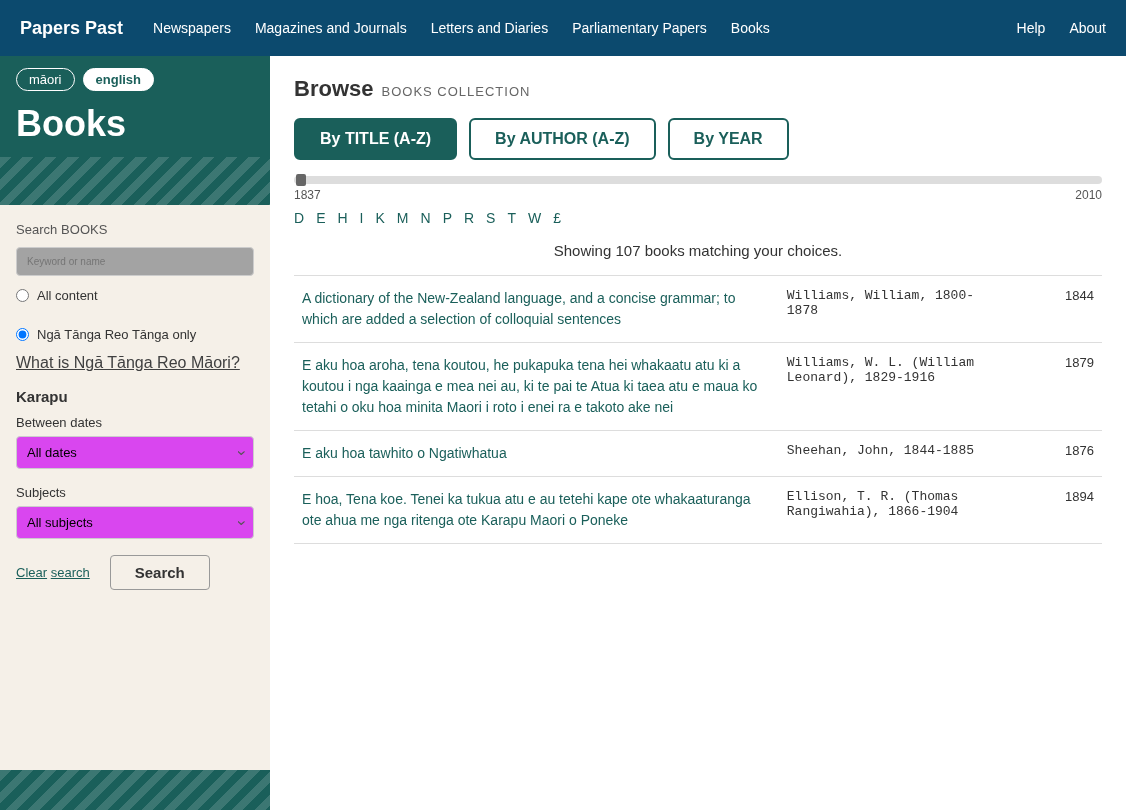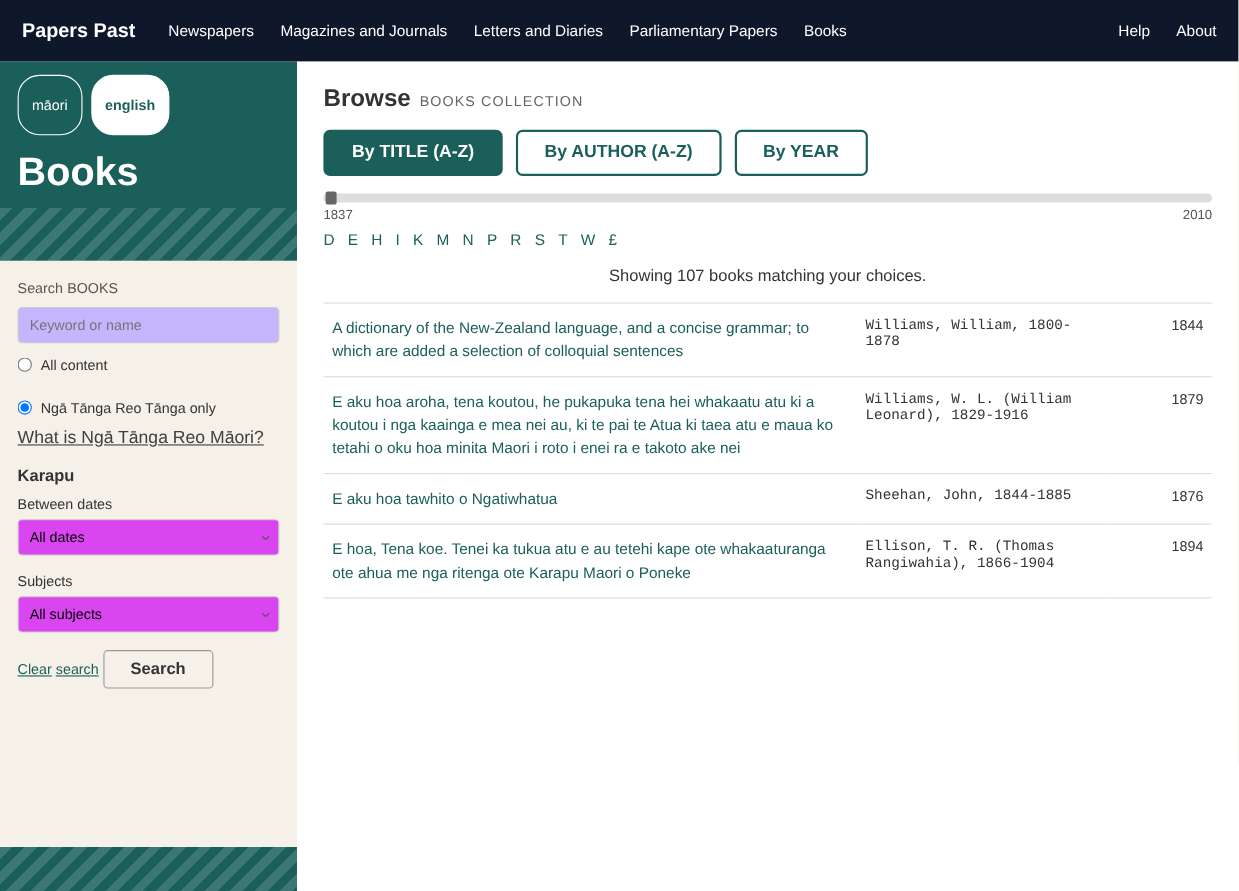--- a/index.html
+++ b/index.html
@@ -1,20 +1,20 @@
 <!DOCTYPE html>
 <html><head>
   <meta charset="utf-8">
   <style>
     * { box-sizing: border-box; margin: 0; padding: 0; }
     body { font-family: Arial, sans-serif; font-size: 14px; background: #f5f0e8; }
 
     
     nav {
-      background: #0f172a;
+      background: #0c4a6e;
       display: flex;
       align-items: center;
       padding: 0 20px;
       height: 56px;
     }
     .nav-logo {
       color: white;
       font-weight: bold;
       font-size: 18px;
       margin-right: 30px;
@@ -53,21 +53,21 @@
       flex-direction: column;
     }
     .lang-toggle {
       display: flex;
       gap: 8px;
       padding: 12px 16px 8px;
       align-items: center;
     }
     .lang-btn {
       border-radius: 20px;
-      padding: 19px 12px;
+      padding: 3px 12px;
       font-size: 13px;
       cursor: pointer;
       border: 1px solid white;
     }
     .lang-btn-maori {
       background: transparent;
       color: white;
     }
     .lang-btn-english {
       background: white;
@@ -105,22 +105,22 @@
     .sidebar-search-title span {
       font-weight: normal;
       color: #555;
       font-size: 13px;
     }
     .search-input {
       width: 100%;
       padding: 8px 10px;
       border: 1px solid #ccc;
       border-radius: 4px;
-      font-size: 13px;
-      background: #c4b5fd;
+      font-size: 10px;
+      background: #a3a3a3;
       margin-bottom: 12px;
     }
     .radio-group {
       display: flex;
       flex-direction: column;
       gap: 24px;
       margin-bottom: 12px;
     }
     .radio-item {
       display: flex;
@@ -171,21 +171,21 @@
       padding: 8px 10px;
       border: 1px solid #ccc;
       border-radius: 4px;
       font-size: 13px;
       background: #d946ef;
       appearance: none;
       cursor: pointer;
     }
     .search-buttons {
       display: flex;
-      gap: 4px;
+      gap: 20px;
       align-items: center;
       margin-top: 8px;
     }
     .clear-link {
       font-size: 13px;
       color: #555;
       cursor: pointer;
       text-decoration: none;
     }
     .clear-link span {

